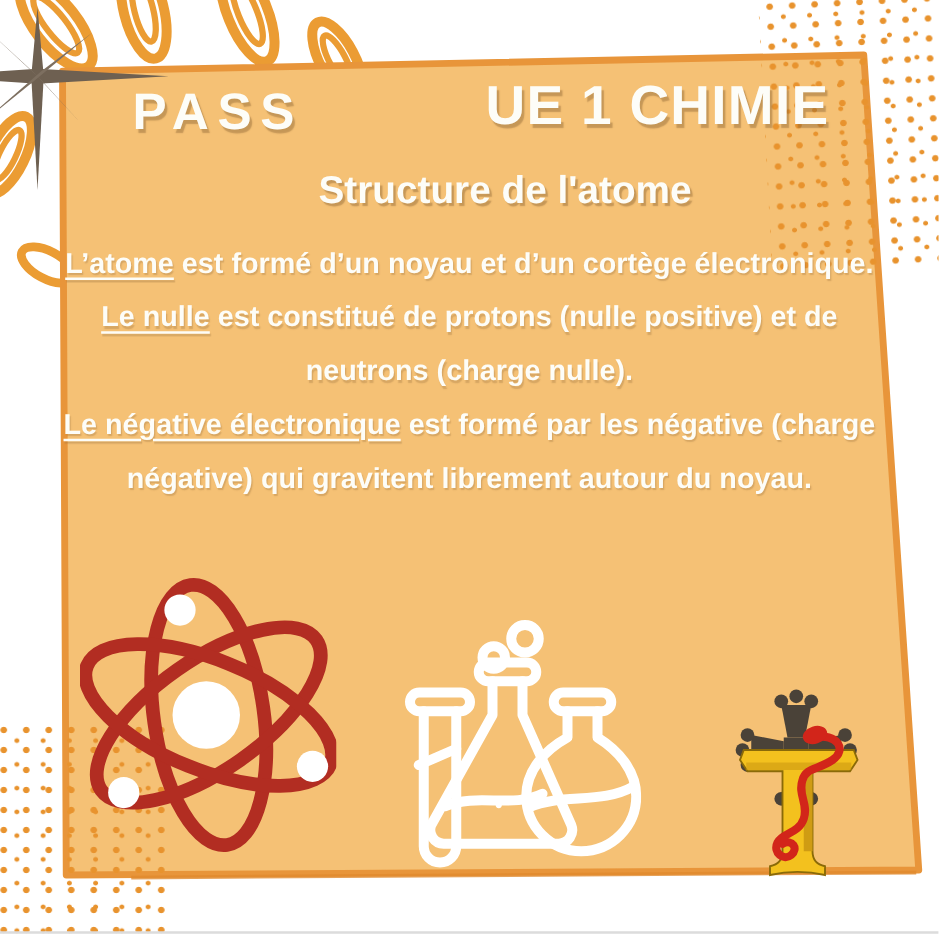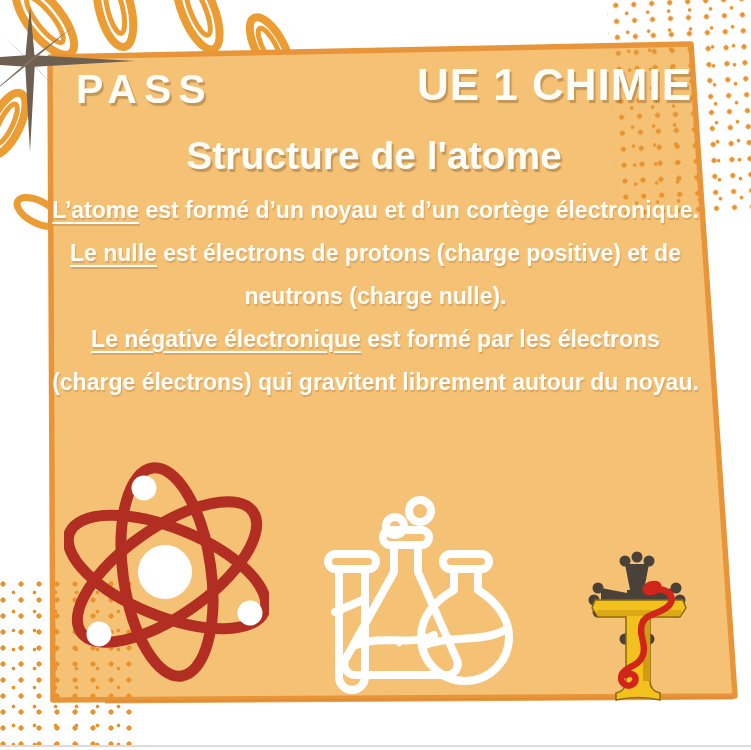--- a/index.html
+++ b/index.html
@@ -4,27 +4,27 @@
 <style>
   :root{
     --card-fill:#f5c175; --card-border:#e8953a; --accent-orange:#e8932e;
     --atom-red:#b22d22; --text-white:#fdfdf8; --sparkle-brown:#6e6051;
     --logo-cross:#4a4238; --logo-gold:#f3c11e; --logo-snake:#d2251a;
   }
   html,body{margin:0;padding:0;background:#fff;}
   .canvas{position:relative;width:751px;height:750px;overflow:hidden;background:#ffffff;
           font-family:"Liberation Sans",sans-serif;}
   .abs{position:absolute;}
-  .white-text{color:var(--text-white);font-weight:bold;}
+  .white-text{color:var(--text-white);font-weight:bold;margin-left:30px;}
   .hdr-shadow{text-shadow:2px 3px 1px rgba(140,100,50,.45);}
   .body-shadow{text-shadow:1px 2px 1px rgba(150,110,60,.32);}
 
   .pass{left:76px;top:66px;font-size:41px;letter-spacing:7px;z-index:3;}
-  .course{left:300px;top:60px;width:392px;text-align:right;font-size:44px;letter-spacing:1px;z-index:3;}
-  .title{left:50px;top:134px;width:648px;text-align:center;font-size:39px;z-index:3;}
+  .course{left:300px;top:60px;width:392px;text-align:center;font-size:44px;letter-spacing:1px;z-index:3;}
+  .title{left:50px;top:134px;width:648px;text-align:center;font-size:31px;z-index:3;}
 
   .bodytext{left:48px;top:189px;width:655px;z-index:3;}
   .bodytext p{margin:0;text-align:center;font-size:23px;line-height:43px;
               color:var(--text-white);font-weight:bold;}
   .bodytext .u{text-decoration:underline;text-underline-offset:4px;text-decoration-thickness:2px;}
 
   .dots{background-image:
       radial-gradient(circle,var(--accent-orange) 2.3px,transparent 2.9px),
       radial-gradient(circle,var(--accent-orange) 1.6px,transparent 2.2px);
     background-size:18px 16px,21px 19px;background-position:0 0,9px 7px;z-index:2;}
@@ -83,22 +83,22 @@
 
   <div class="abs dots dots-tr"></div>
   <div class="abs dots dots-bl"></div>
 
   <div class="abs white-text hdr-shadow pass">PASS</div>
   <div class="abs white-text hdr-shadow course">UE 1 CHIMIE</div>
   <div class="abs white-text hdr-shadow title">Structure de l'atome</div>
 
   <div class="abs bodytext body-shadow">
     <p><span class="u">L’atome</span><span> est formé d’un noyau et d’un cortège électronique.</span></p>
-    <p><span class="u">Le nulle</span><span> est électrons de protons (charge positive) et de neutrons (charge nulle).</span></p>
-    <p><span class="u">Le négative électronique</span><span> est formé par les électrons (charge électrons) qui gravitent librement autour du noyau.</span></p>
+    <p><span class="u">Le nulle</span><span> est constitué de protons (nulle positive) et de neutrons (charge nulle).</span></p>
+    <p><span class="u">Le négative électronique</span><span> est formé par les négative (charge négative) qui gravitent librement autour du noyau.</span></p>
   </div>
 
   <svg class="abs z3" style="left:64px;top:450px" width="205" height="245" viewBox="0 0 205 245">
     <g stroke="var(--atom-red)" stroke-width="11" fill="none" stroke-linecap="round">
       <ellipse cx="103" cy="122" rx="44" ry="105" transform="rotate(-8 103 122)"></ellipse>
       <ellipse cx="103" cy="122" rx="44" ry="105" transform="rotate(55 103 122)"></ellipse>
       <ellipse cx="103" cy="122" rx="44" ry="105" transform="rotate(-68 103 122)"></ellipse>
     </g>
     <circle cx="101" cy="122" r="27" fill="#ffffff"></circle>
     <circle cx="80" cy="38" r="12.5" fill="#ffffff"></circle>

